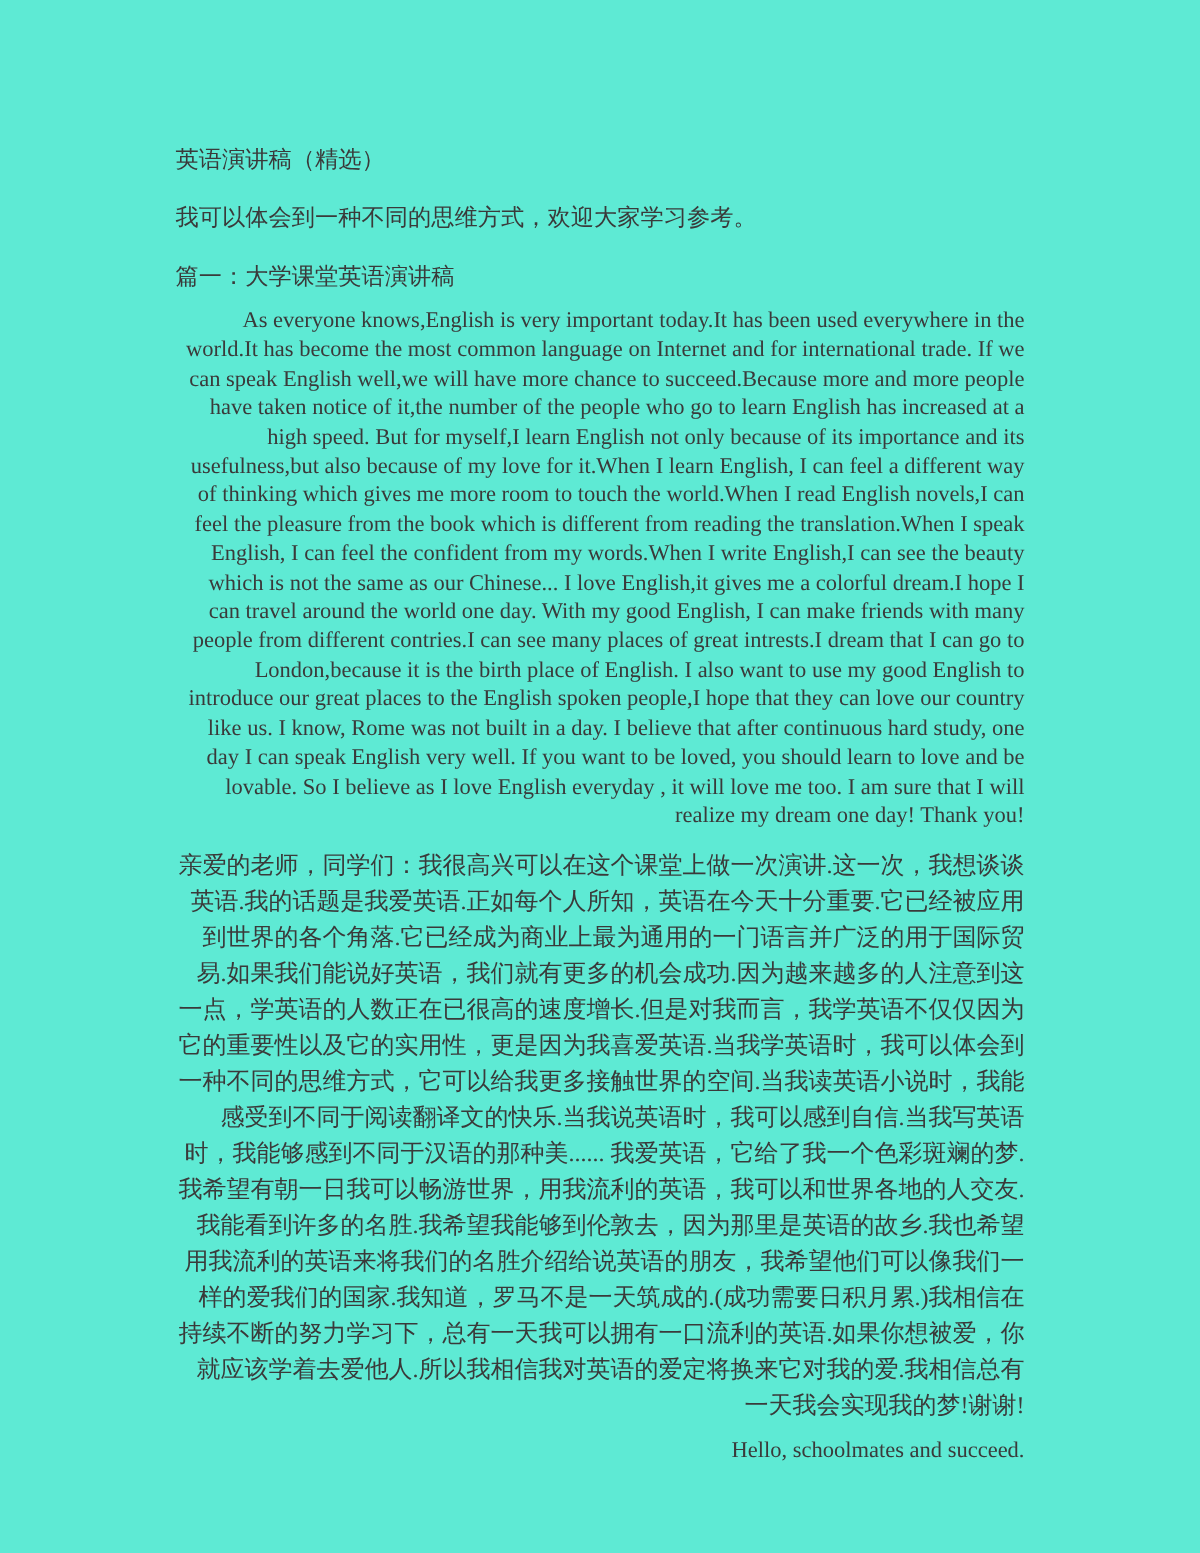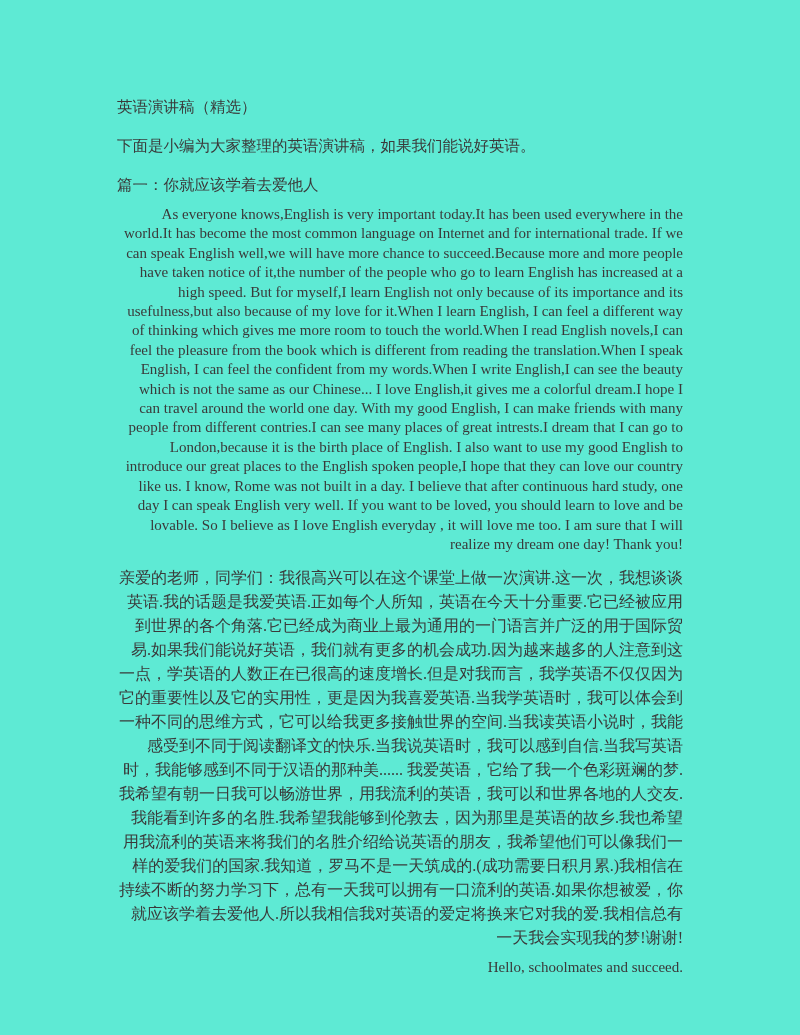--- a/index.html
+++ b/index.html
@@ -53,23 +53,23 @@
     margin-bottom: 8px;
   }
 </style>
 </head>
 <body>
 
 <div class="page">
 
   <p class="doc-title">英语演讲稿（精选）</p>
 
-  <p class="intro">下面是小编为大家整理的英语演讲稿，如果我们能说好英语。</p>
+  <p class="intro">我可以体会到一种不同的思维方式，欢迎大家学习参考。</p>
 
-  <p class="section-heading">篇一：你就应该学着去爱他人</p>
+  <p class="section-heading">篇一：大学课堂英语演讲稿</p>
 
   <p class="para en">As everyone knows,English is very important today.It has been used everywhere in the world.It has become the most common language on Internet and for international trade. If we can speak English well,we will have more chance to succeed.Because more and more people have taken notice of it,the number of the people who go to learn English has increased at a high speed. But for myself,I learn English not only because of its importance and its usefulness,but also because of my love for it.When I learn English, I can feel a different way of thinking which gives me more room to touch the world.When I read English novels,I can feel the pleasure from the book which is different from reading the translation.When I speak English, I can feel the confident from my words.When I write English,I can see the beauty which is not the same as our Chinese... I love English,it gives me a colorful dream.I hope I can travel around the world one day. With my good English, I can make friends with many people from different contries.I can see many places of great intrests.I dream that I can go to London,because it is the birth place of English. I also want to use my good English to introduce our great places to the English spoken people,I hope that they can love our country like us. I know, Rome was not built in a day. I believe that after continuous hard study, one day I can speak English very well. If you want to be loved, you should learn to love and be lovable. So I believe as I love English everyday , it will love me too. I am sure that I will realize my dream one day! Thank you!</p>
 
   <p class="para zh">亲爱的老师，同学们：我很高兴可以在这个课堂上做一次演讲.这一次，我想谈谈英语.我的话题是我爱英语.正如每个人所知，英语在今天十分重要.它已经被应用到世界的各个角落.它已经成为商业上最为通用的一门语言并广泛的用于国际贸易.如果我们能说好英语，我们就有更多的机会成功.因为越来越多的人注意到这一点，学英语的人数正在已很高的速度增长.但是对我而言，我学英语不仅仅因为它的重要性以及它的实用性，更是因为我喜爱英语.当我学英语时，我可以体会到一种不同的思维方式，它可以给我更多接触世界的空间.当我读英语小说时，我能感受到不同于阅读翻译文的快乐.当我说英语时，我可以感到自信.当我写英语时，我能够感到不同于汉语的那种美...... 我爱英语，它给了我一个色彩斑斓的梦.我希望有朝一日我可以畅游世界，用我流利的英语，我可以和世界各地的人交友.我能看到许多的名胜.我希望我能够到伦敦去，因为那里是英语的故乡.我也希望用我流利的英语来将我们的名胜介绍给说英语的朋友，我希望他们可以像我们一样的爱我们的国家.我知道，罗马不是一天筑成的.(成功需要日积月累.)我相信在持续不断的努力学习下，总有一天我可以拥有一口流利的英语.如果你想被爱，你就应该学着去爱他人.所以我相信我对英语的爱定将换来它对我的爱.我相信总有一天我会实现我的梦!谢谢!</p>
 
 
   <p class="para en">Hello, schoolmates and succeed.</p>
 
 </div>
 

